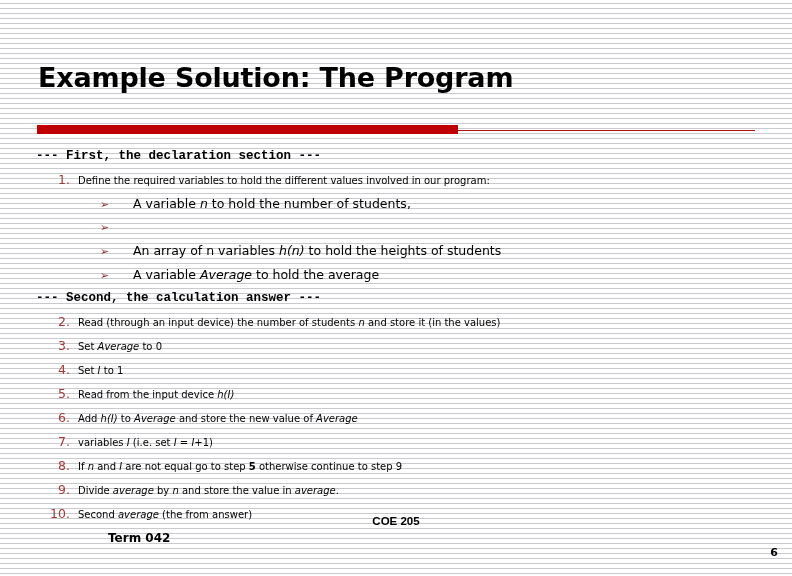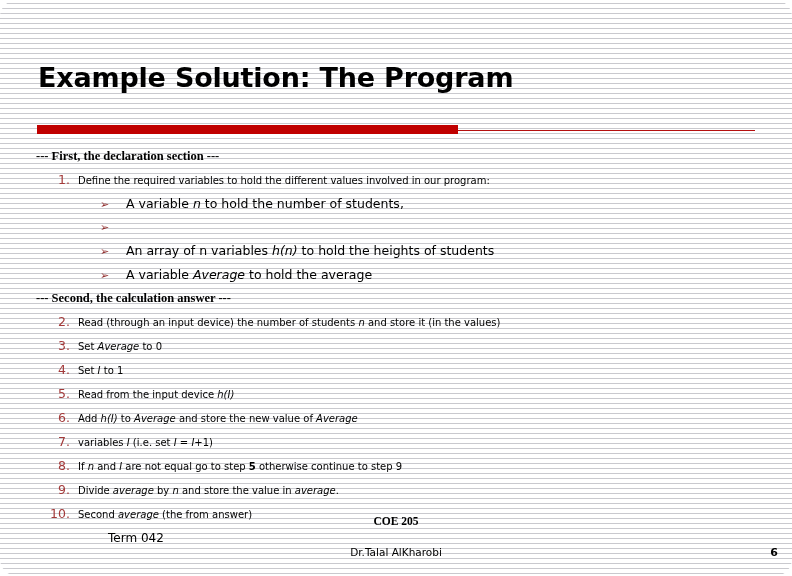--- a/index.html
+++ b/index.html
@@ -21,21 +21,20 @@
     background-image: repeating-linear-gradient(
       to bottom,
       #ffffff 0px,
       #ffffff 3px,
       #c9c9ce 3px,
       #c9c9ce 4px,
       #ffffff 4px,
       #ffffff 5px
     );
     overflow: hidden;
-    border-radius: 17px;
   }
 
   
   #title {
     position: absolute;
     left: 38px;
     top: 62px;
     width: 716px;
     font-family: "DejaVu Sans", sans-serif;
     font-weight: bold;
@@ -66,21 +65,21 @@
 
   
   #body {
     position: absolute;
     left: 36px;
     top: 145px;
     width: 724px;
   }
 
   .section-head {
-    font-family: Liberation Serif, serif;
+    font-family: Liberation Mono, monospace;
     font-weight: bold;
     font-size: 12.5px;
     line-height: 22px;
     color: #000000;
     white-space: nowrap;
     margin: 0;
     padding: 0 0 1px 0;
   }
 
   .numrow {
@@ -123,43 +122,44 @@
     font-size: 11px;
     color: #8f2b2b;
     white-space: nowrap;
   }
   .bulletrow .txt {
     flex: 1 1 auto;
     font-family: "DejaVu Sans", sans-serif;
     font-size: 12.5px;
     color: #000000;
     white-space: nowrap;
+    margin-left: 7px;
   }
 
   i.v { font-style: italic; }
   b.s { font-weight: bold; }
 
   
   #footer-course {
     position: absolute;
     left: 0;
     top: 515px;
     width: 792px;
     text-align: center;
-    font-family: Liberation Serif, serif;
+    font-family: Liberation Sans, sans-serif;
     font-weight: bold;
     font-size: 11.5px;
     color: #000000;
   }
   #footer-term {
     position: absolute;
     left: 108px;
     top: 531px;
     font-family: "DejaVu Sans", sans-serif;
-    font-weight: normal;
+    font-weight: bold;
     font-size: 12px;
     color: #000000;
   }
   #footer-author {
     position: absolute;
     left: 0;
     top: 546px;
     width: 792px;
     text-align: center;
     font-family: "DejaVu Sans", sans-serif;
@@ -258,16 +258,15 @@
 
     <div class="numrow">
       <span class="num">10.</span>
       <span class="txt"><span>Second </span><i class="v">average</i><span> (the from answer)</span><i class="v"></i><span></span><i class="v"></i><span></span></span>
     </div>
 
   </div>
 
   <div id="footer-course">COE 205</div>
   <div id="footer-term">Term 042</div>
-  <div id="footer-author">Dr.Talal AlKharobi</div>
   <div id="footer-page">6</div>
 
 </div>
 
 </body></html>

